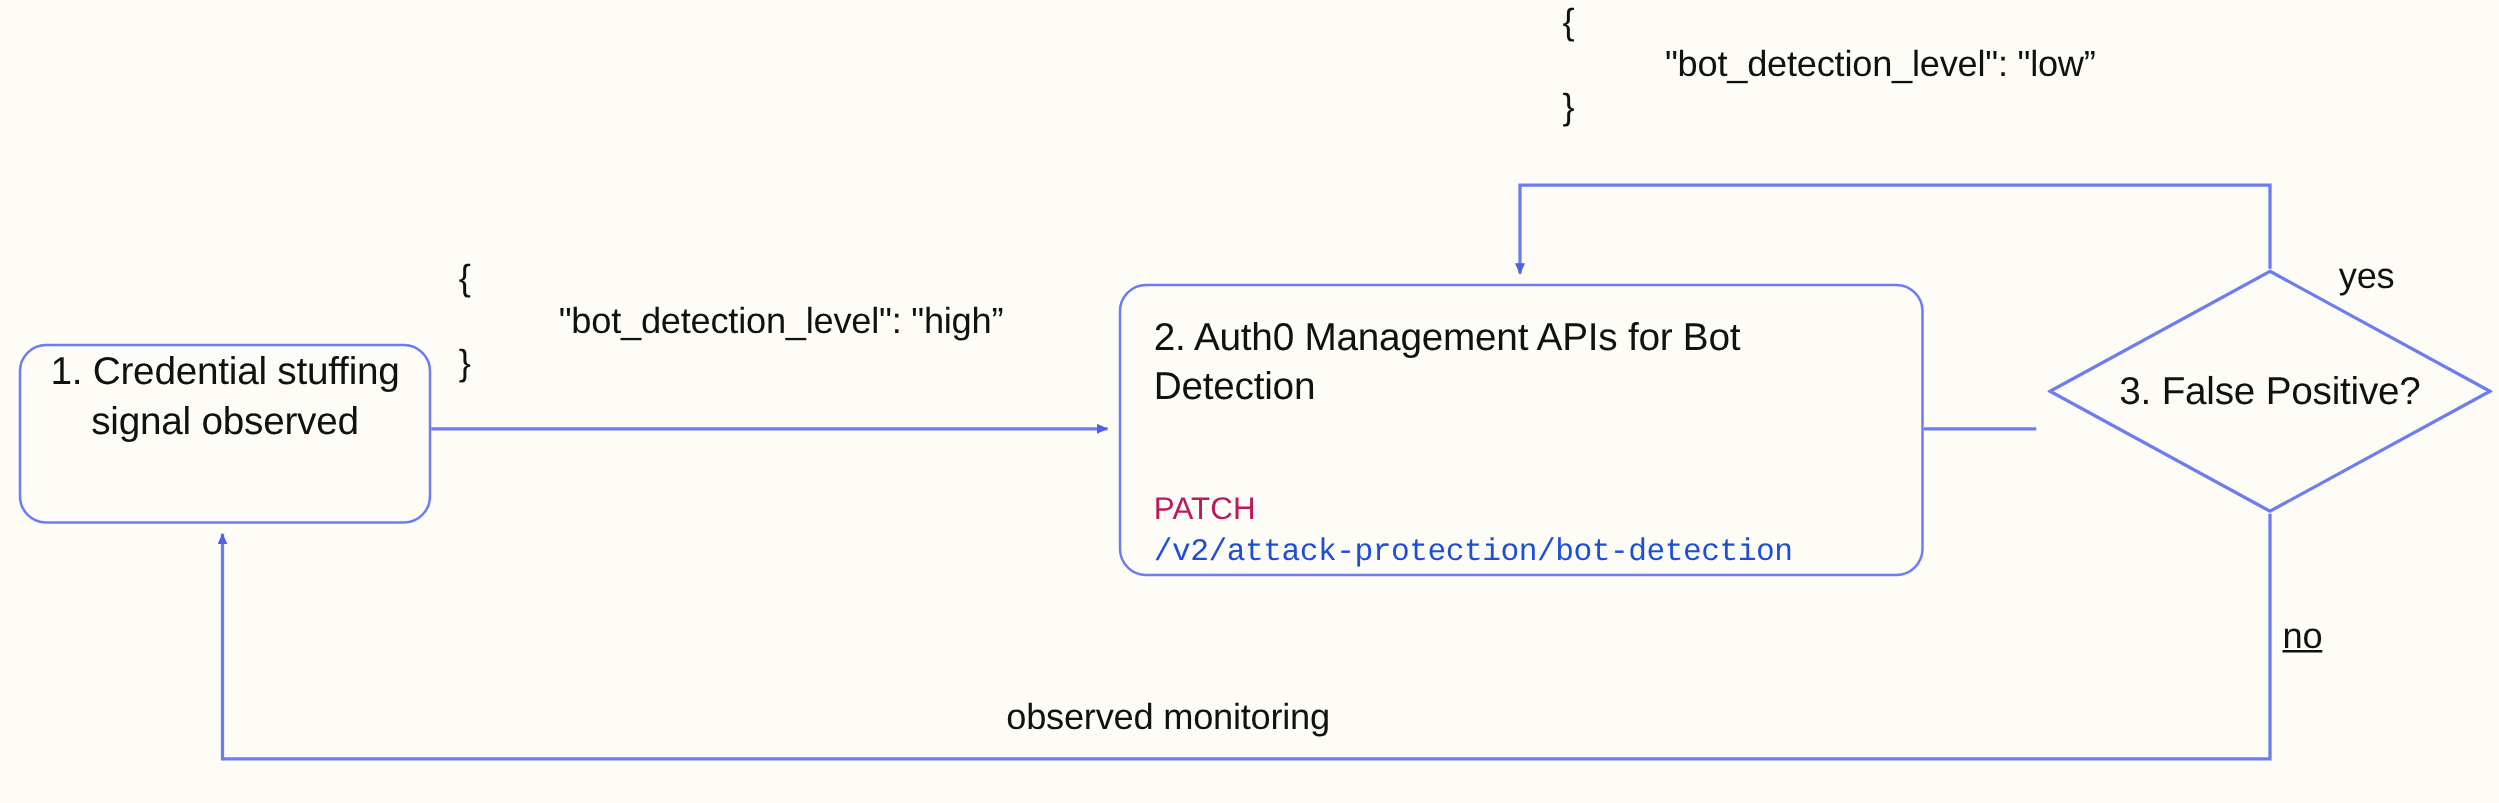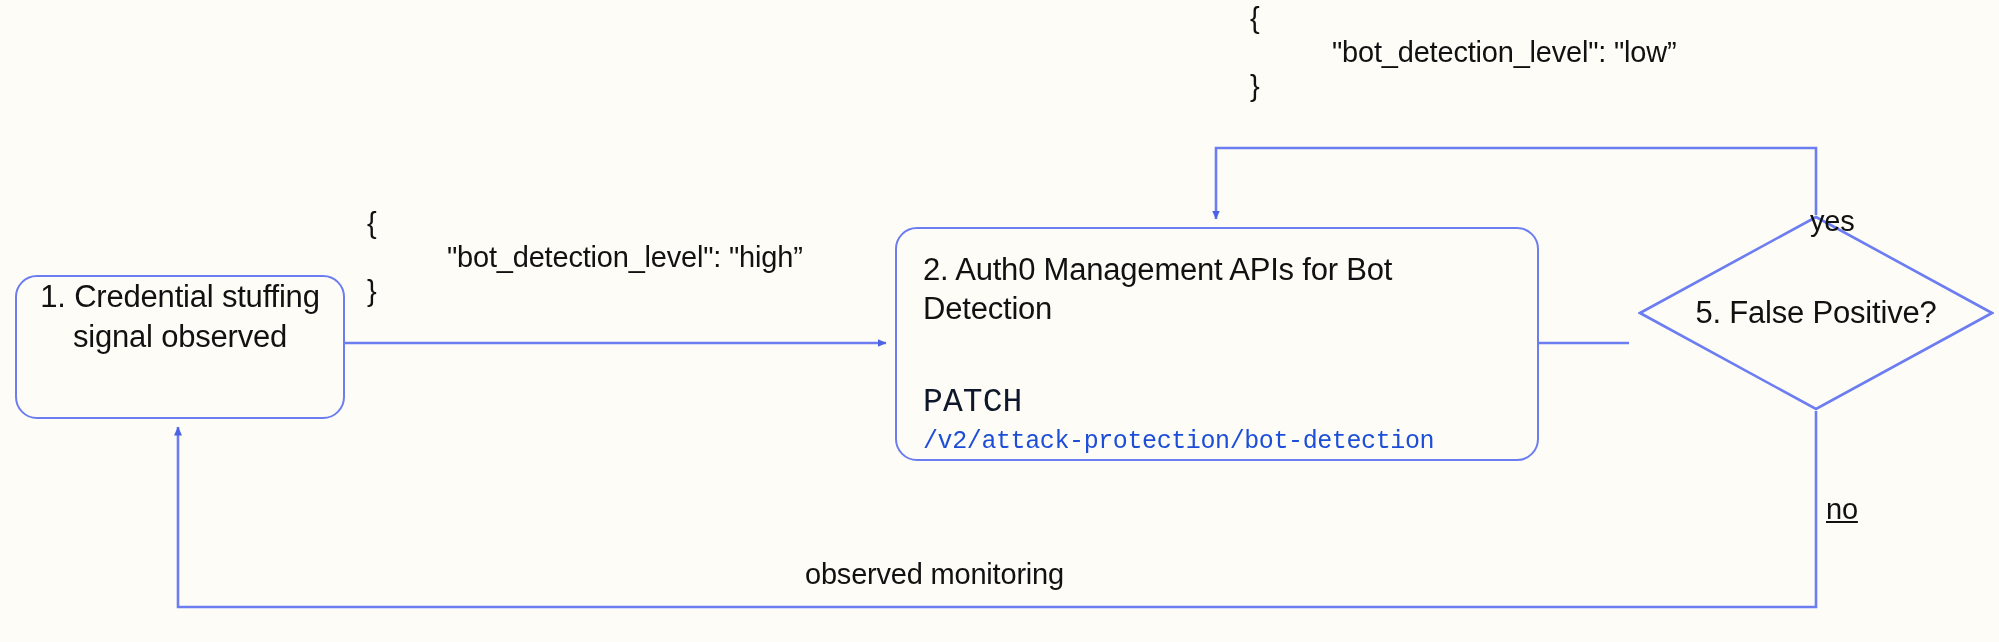--- a/index.html
+++ b/index.html
@@ -70,25 +70,24 @@
   .node-2 .title {
     font-size: 31px;
     line-height: 1.25;
     color: #111111;
     letter-spacing: -0.2px;
   }
   .node-2 .api-block {
     margin-top: 26px;
   }
   .node-2 .method {
-    font-size: 33px;
-    color: #0f172a;
+    font-size: 25px;
+    color: #be185d;
     letter-spacing: 0.1px;
     line-height: 1.25;
-    font-family: Liberation Mono, monospace;
   }
   .node-2 .path {
     font-family: "Liberation Mono", "DejaVu Sans Mono", monospace;
     font-size: 25px;
     color: #1d4ed8;
     line-height: 1.35;
     letter-spacing: -0.4px;
     margin-top: 2px;
   }
 
@@ -132,21 +131,21 @@
   .brace   { font-size: 29px; }
 
   .j1-open  { left: 367px; top: 207px; }
   .j1-body  { left: 447px; top: 241px; font-size: 29px; }
   .j1-close { left: 367px; top: 275px; }
 
   .j2-open  { left: 1250px; top: 2px; }
   .j2-body  { left: 1332px; top: 36px; font-size: 29px; }
   .j2-close { left: 1250px; top: 70px; }
 
-  .lbl-yes  { left: 1810px; top: 205px; font-size: 29px; }
+  .lbl-yes  { left: 1871px; top: 205px; font-size: 29px; }
   .lbl-no   { left: 1826px; top: 493px; font-size: 29px; text-decoration: underline; }
   .lbl-mon  { left: 805px; top: 558px; font-size: 29px; }
 </style>
 </head>
 <body>
 
 <div id="canvas">
 
   <svg id="edges" viewBox="0 0 1999 642" xmlns="http://www.w3.org/2000/svg">
     <defs>
@@ -173,21 +172,21 @@
     <div class="api-block">
       <div class="method">PATCH</div>
       <div class="path">/v2/attack-protection/bot-detection</div>
     </div>
   </div>
 
   <div class="node decision">
     <svg class="dia-svg" viewBox="0 0 356 196" xmlns="http://www.w3.org/2000/svg">
       <polygon points="178,2 354,98 178,194 2,98" fill="#FDFCF6" stroke="#6C7DF2" stroke-width="2.6"></polygon>
     </svg>
-    <div class="dec-label">5. False Positive?</div>
+    <div class="dec-label">3. False Positive?</div>
   </div>
 
   <div class="txt brace j1-open">{</div>
   <div class="txt j1-body">"bot_detection_level": "high”</div>
   <div class="txt brace j1-close">}</div>
 
   <div class="txt brace j2-open">{</div>
   <div class="txt j2-body">"bot_detection_level": "low”</div>
   <div class="txt brace j2-close">}</div>
 

